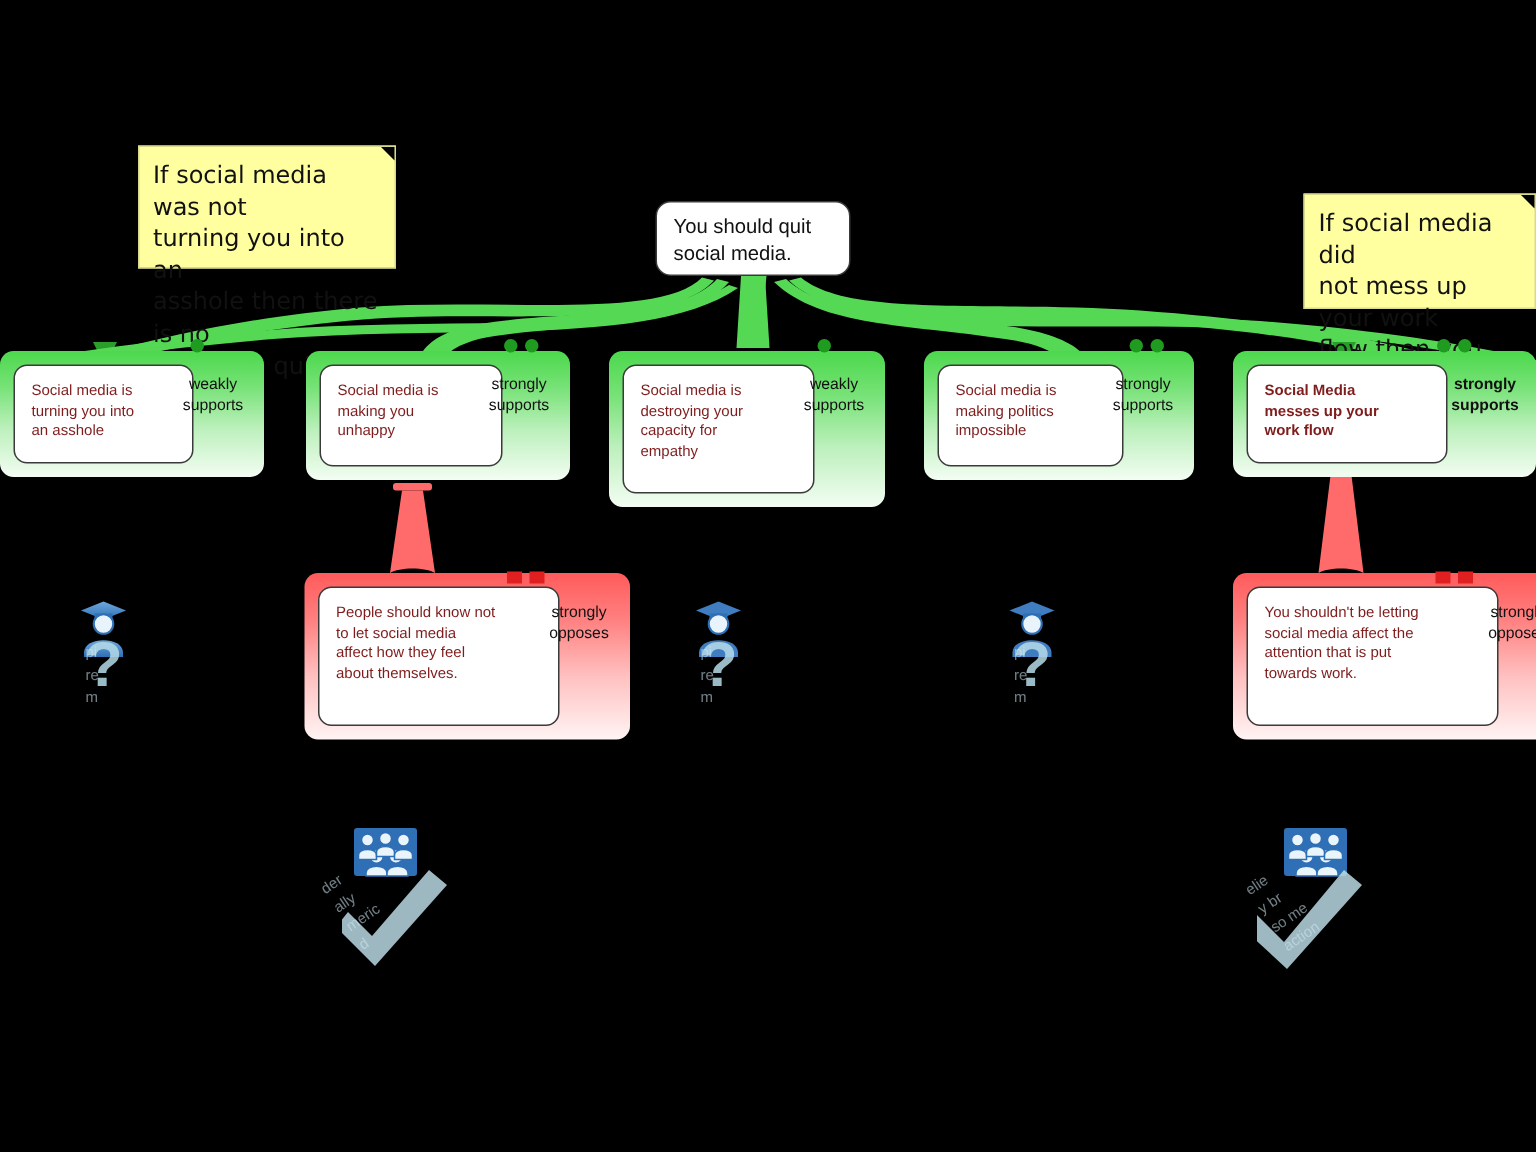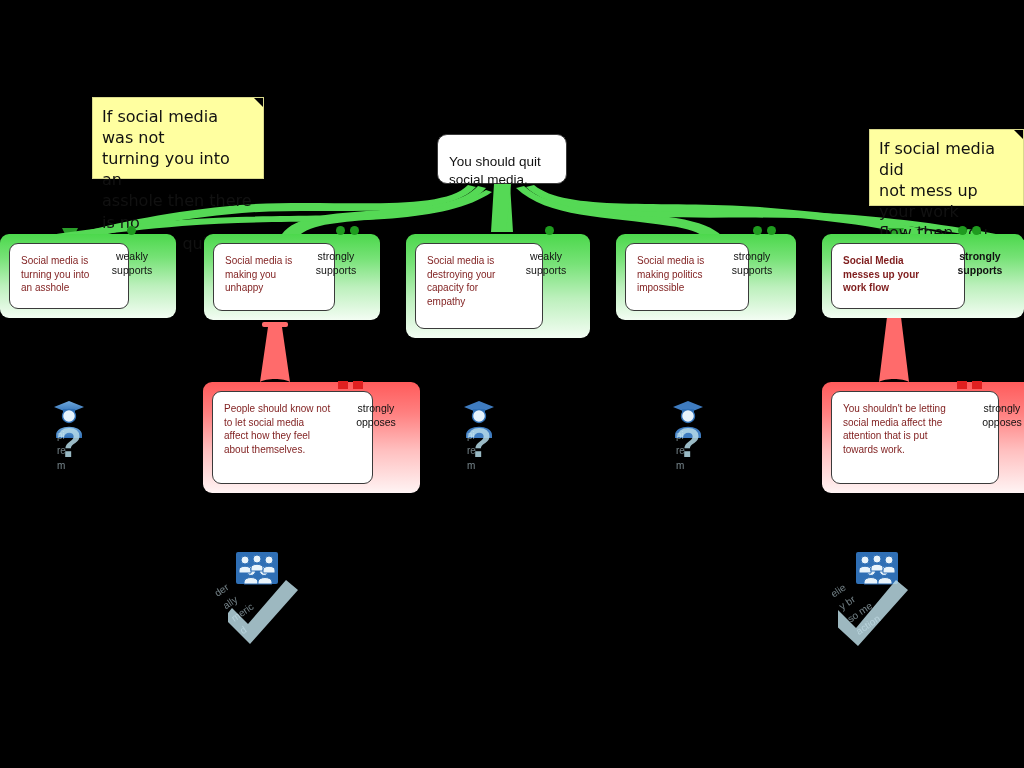--- a/index.html
+++ b/index.html
@@ -51,21 +51,21 @@
     box-sizing:border-box;
     padding:10px 11px;
     font-size:10px;
     line-height:1.36;
     color:#7f1d1d;
     white-space:pre-line;
     font-family:"Liberation Sans", sans-serif;
   }
   .node .strength{
     position:absolute;
-    right:16px;
+    right:6px;
     top:16px;
     width:56px;
     text-align:center;
     font-size:10.5px;
     line-height:1.3;
     color:#111;
     white-space:pre-line;
     font-family:"Liberation Sans", sans-serif;
   }
 
@@ -135,21 +135,21 @@
   <div class="sticky" style="left:92px;top:97px;width:172px;height:82px;">If social media was not
 turning you into an
 asshole then there is no
 reason to quit it.</div>
 
   <div class="sticky" style="left:869px;top:113px;width:155px;height:77px;margin-top:16px;">If social media did
 not mess up your work
 flow then you don't
 have to quit it.</div>
 
-  <div style="position:absolute;left:437px;top:134px;width:130px;height:50px;background:#fff;border:1.4px solid #3a3a3a;border-radius:10px;box-sizing:border-box;padding:18px 11px;font-size:13.5px;line-height:1.36;color:#111;white-space:pre-line;">You should quit
+  <div style="position:absolute;left:437px;top:134px;width:130px;height:50px;background:#fff;border:1.4px solid #3a3a3a;border-radius:10px;box-sizing:border-box;padding:7px 11px;font-size:13.5px;line-height:1.36;color:#111;white-space:pre-line;">You should quit
 social media.</div>
 
   <div class="node green" style="left:0px;top:234px;width:176px;height:84px;">
     <div class="card" style="width:120px;height:66px;">Social media is
 turning you into
 an asshole</div>
     <div class="strength">weakly
 supports</div>
   </div>
   <div class="markers" style="left:127px;top:226px;">

